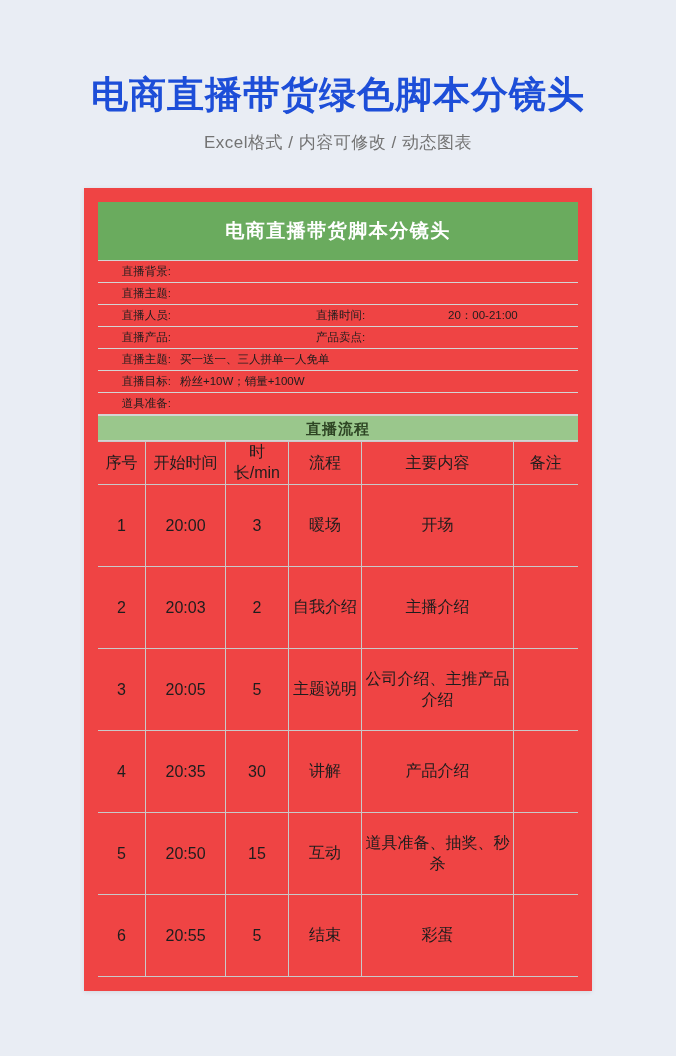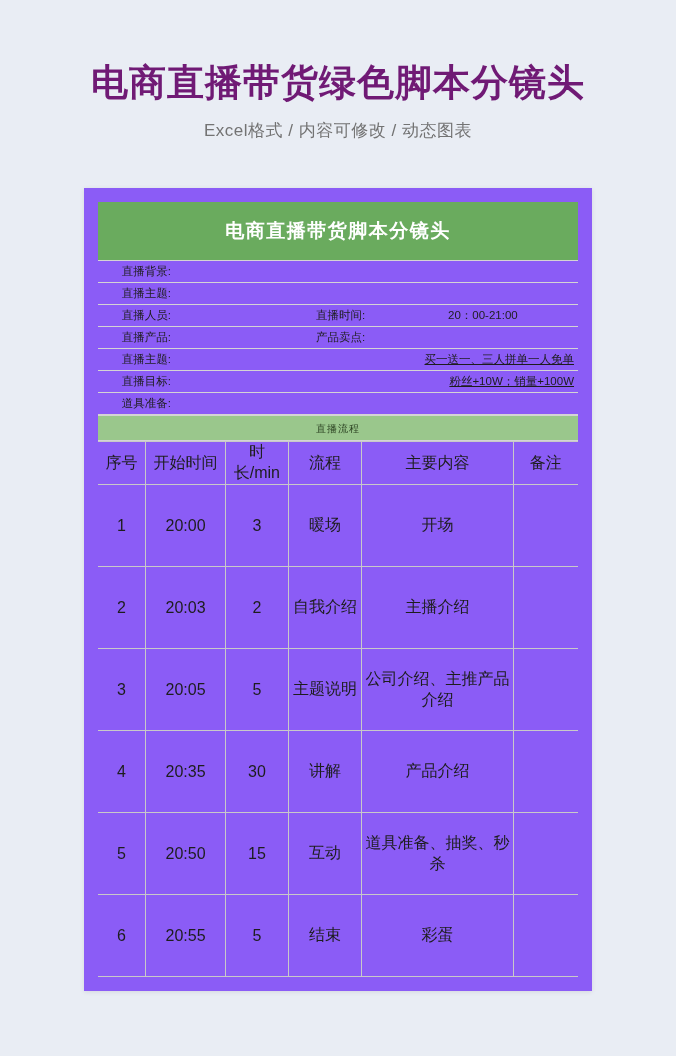--- a/index.html
+++ b/index.html
@@ -19,37 +19,37 @@
     position: relative;
     box-sizing: border-box;
   }
   .header {
     text-align: center;
     padding-top: 62px;
   }
   .main-title {
     font-size: 37px;
     font-weight: bold;
-    color: #701a75;
+    color: #1d4ed8;
     letter-spacing: 1px;
     line-height: 1.15;
-    margin: 0;
+    margin: 12px;
   }
   .sub-title {
     font-size: 17px;
     color: #737373;
     margin-top: 14px;
     letter-spacing: 0.5px;
   }
   .card {
     position: absolute;
     left: 84px;
     top: 188px;
     width: 508px;
-    background: #8b5cf6;
+    background: #ef4444;
     box-shadow: 0 1px 5px rgba(0,0,0,0.09);
     padding: 14px 14px 14px 14px;
     box-sizing: border-box;
   }
   .sheet-banner {
     background: #6aab5e;
     height: 58px;
     display: flex;
     align-items: center;
     justify-content: center;
@@ -76,37 +76,36 @@
   .info .lbl {
     width: 78px;
     text-align: right;
     padding-right: 5px;
     white-space: nowrap;
   }
   .info .val {
     text-align: left;
   }
   .info .ctr {
-    text-align: right;
-    text-decoration: underline;
+    text-align: left;
   }
   .info .lbl2 {
     text-align: left;
     padding-left: 6px;
     white-space: nowrap;
   }
   .info .val2 {
     text-align: left;
   }
   .flow-head {
     background: #9ac78c;
     text-align: center;
     color: #2e4524;
-    font-size: 10px;
-    font-weight: normal;
+    font-size: 15px;
+    font-weight: bold;
     height: 26px;
     line-height: 26px;
     letter-spacing: 1px;
     border: 1px solid #d4d4d4;
     border-left: none;
     border-right: none;
     box-sizing: border-box;
   }
   table.flow td, table.flow th {
     border: 1px solid #c9c9c9;

